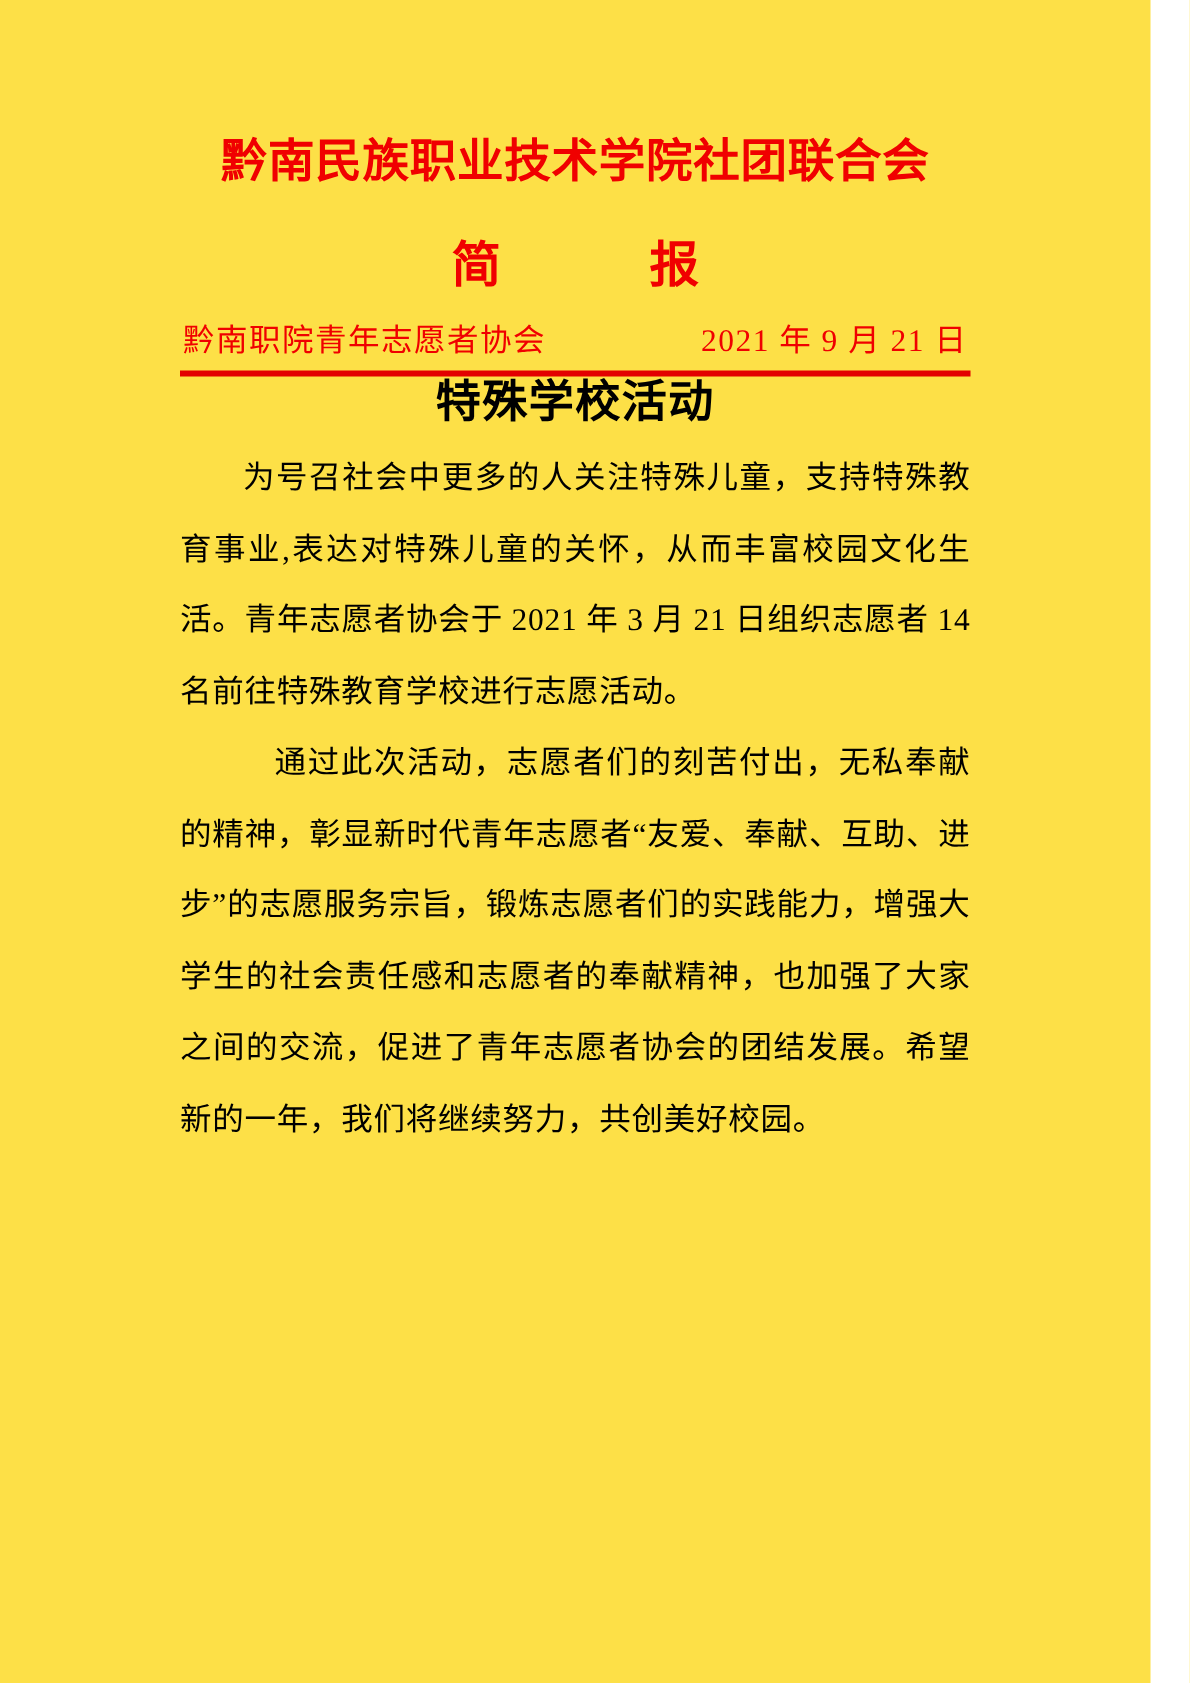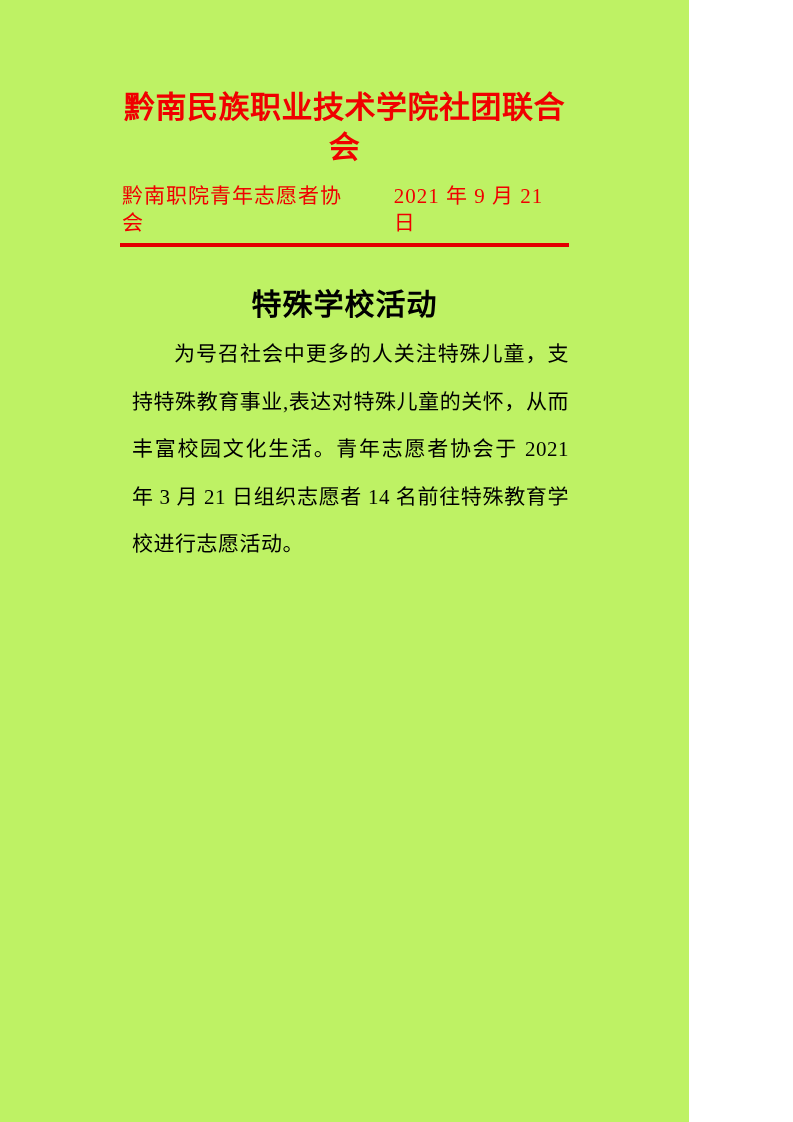--- a/index.html
+++ b/index.html
@@ -9,24 +9,24 @@
   }
   body {
     width: 793px;
     height: 1122px;
     overflow: hidden;
     font-family: "Liberation Serif", "DejaVu Serif", serif;
     color: #000000;
   }
   .page {
     box-sizing: border-box;
-    width: 689px;
+    width: 767px;
     height: 1122px;
     padding: 88px 120px 0 120px;
-    background: #bef264;
+    background: #fde047;
   }
   .doc-title {
     font-size: 31px;
     font-weight: bold;
     color: #f00000;
     text-align: center;
     letter-spacing: 0.5px;
     line-height: 1.3;
   }
   .doc-subtitle {
@@ -57,58 +57,58 @@
     line-height: 1.3;
     padding: 0 2px 6px 2px;
     gap: 36px;
   }
   .red-rule {
     height: 4px;
     background: #e30000;
     margin-top: 0;
   }
   .article-heading {
-    margin-top: 40px;
     font-family: "Liberation Sans", "DejaVu Sans", sans-serif;
     font-size: 30px;
     font-weight: bold;
     color: #000000;
     text-align: center;
     letter-spacing: 1px;
     line-height: 1.2;
   }
   .body-para {
     margin: 0;
     font-size: 21px;
     line-height: 47.5px;
     letter-spacing: 0.5px;
     text-align: justify;
     color: #000000;
   }
   .body-para.first {
     margin-top: 8px;
-    margin-left: 12px;
   }
   .indent-2 { text-indent: 42px; }
   .indent-3 { text-indent: 63px; }
 </style>
 </head>
 <body>
 
 <div class="page">
 
   <div class="doc-title">黔南民族职业技术学院社团联合会</div>
 
+  <div class="doc-subtitle">简　　　报</div>
 
 
   <div class="info-row">
     <span>黔南职院青年志愿者协会</span>
     <span>2021 年 9 月 21 日</span>
   </div>
 
   <div class="red-rule"></div>
 
   <div class="article-heading">特殊学校活动</div>
 
   <p class="body-para first indent-2">为号召社会中更多的人关注特殊儿童，支持特殊教育事业,表达对特殊儿童的关怀，从而丰富校园文化生活。青年志愿者协会于 2021 年 3 月 21 日组织志愿者 14 名前往特殊教育学校进行志愿活动。</p>
 
+  <p class="body-para indent-3">通过此次活动，志愿者们的刻苦付出，无私奉献的精神，彰显新时代青年志愿者“友爱、奉献、互助、进步”的志愿服务宗旨，锻炼志愿者们的实践能力，增强大学生的社会责任感和志愿者的奉献精神，也加强了大家之间的交流，促进了青年志愿者协会的团结发展。希望新的一年，我们将继续努力，共创美好校园。</p>
 
 </div>
 
 </body></html>

